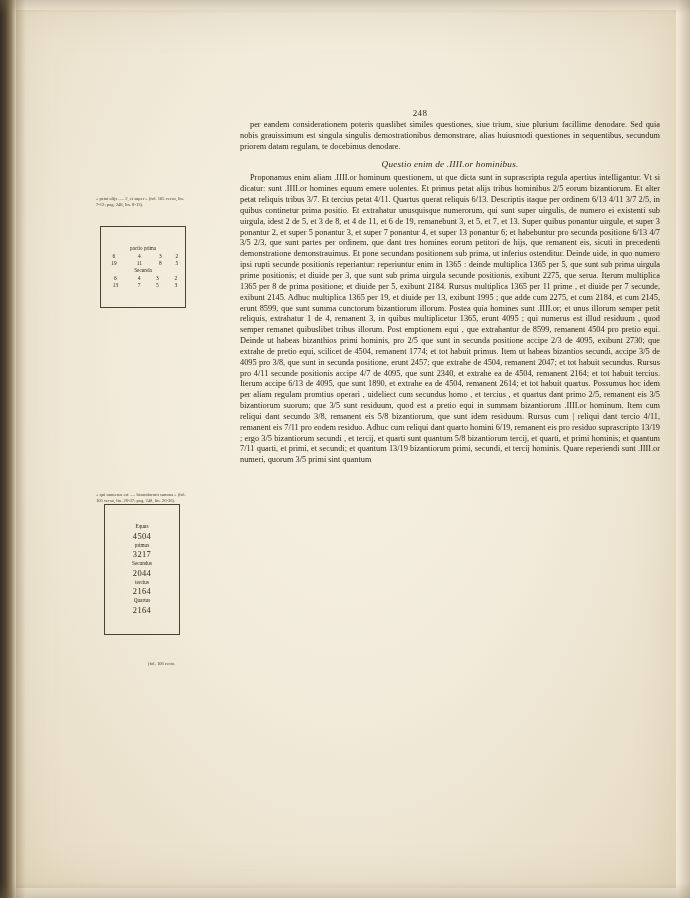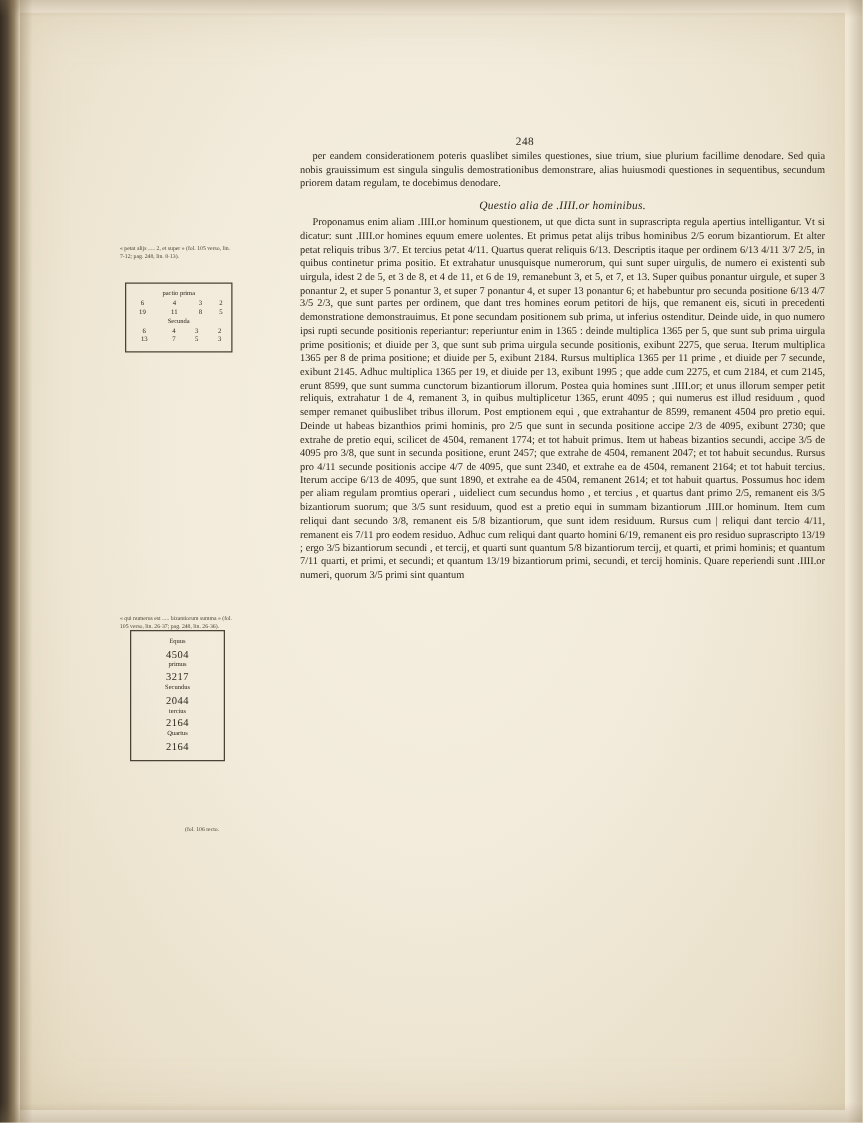--- a/index.html
+++ b/index.html
@@ -110,21 +110,21 @@
 
   
   .mbox {
     position: absolute;
     border: 0.7px solid #4a4234;
     background: rgba(255,255,255,0.04);
     color: #2b261d;
     font-size: 5.4px;
     line-height: 7px;
     text-align: center;
-    padding: 5px 0;
+    padding: 18px 0;
   }
   #box1 { left: 100px; top: 226px; width: 84px; }
   #box2 { left: 104px; top: 504px; width: 74px; }
   .mbox table { border-collapse: collapse; width: 100%; }
   .mbox td { padding: 0 1px; font-size: 5.4px; }
   .mbox .cap { font-size: 5.2px; padding-bottom: 1px; }
   .bigrow { font-size: 8.4px; line-height: 11px; letter-spacing: 0.4px; }
   .lblrow { font-size: 5.2px; line-height: 7.5px; }
 </style>
 </head>
@@ -189,16 +189,16 @@
     <div class="lblrow">Secundus</div>
     <div class="bigrow">2044</div>
     <div class="lblrow">tercius</div>
     <div class="bigrow">2164</div>
     <div class="lblrow">Quartus</div>
     <div class="bigrow">2164</div>
   </div>
 
   <div id="textcol">
     <p>per eandem considerationem poteris quaslibet similes questiones, siue trium, siue plurium facillime denodare. Sed quia nobis grauissimum est singula singulis demostrationibus demonstrare, alias huiusmodi questiones in sequentibus, secundum priorem datam regulam, te docebimus denodare.</p>
-    <p class="headline">Questio alia de .IIII.or hominibus.</p>
+    <p class="headline">Questio enim de .IIII.or hominibus.</p>
     <p>Proponamus enim aliam .IIII.or hominum questionem, ut que dicta sunt in suprascripta regula apertius intelligantur. Vt si dicatur: sunt .IIII.or homines equum emere uolentes. Et primus petat alijs tribus hominibus 2/5 eorum bizantiorum. Et alter petat reliquis tribus 3/7. Et tercius petat 4/11. Quartus querat reliquis 6/13. Descriptis itaque per ordinem 6/13 4/11 3/7 2/5, in quibus continetur prima positio. Et extrahatur unusquisque numerorum, qui sunt super uirgulis, de numero ei existenti sub uirgula, idest 2 de 5, et 3 de 8, et 4 de 11, et 6 de 19, remanebunt 3, et 5, et 7, et 13. Super quibus ponantur uirgule, et super 3 ponantur 2, et super 5 ponantur 3, et super 7 ponantur 4, et super 13 ponantur 6; et habebuntur pro secunda positione 6/13 4/7 3/5 2/3, que sunt partes per ordinem, que dant tres homines eorum petitori de hijs, que remanent eis, sicuti in precedenti demonstratione demonstrauimus. Et pone secundam positionem sub prima, ut inferius ostenditur. Deinde uide, in quo numero ipsi rupti secunde positionis reperiantur: reperiuntur enim in 1365 : deinde multiplica 1365 per 5, que sunt sub prima uirgula prime positionis; et diuide per 3, que sunt sub prima uirgula secunde positionis, exibunt 2275, que serua. Iterum multiplica 1365 per 8 de prima positione; et diuide per 5, exibunt 2184. Rursus multiplica 1365 per 11 prime , et diuide per 7 secunde, exibunt 2145. Adhuc multiplica 1365 per 19, et diuide per 13, exibunt 1995 ; que adde cum 2275, et cum 2184, et cum 2145, erunt 8599, que sunt summa cunctorum bizantiorum illorum. Postea quia homines sunt .IIII.or; et unus illorum semper petit reliquis, extrahatur 1 de 4, remanent 3, in quibus multiplicetur 1365, erunt 4095 ; qui numerus est illud residuum , quod semper remanet quibuslibet tribus illorum. Post emptionem equi , que extrahantur de 8599, remanent 4504 pro pretio equi. Deinde ut habeas bizanthios primi hominis, pro 2/5 que sunt in secunda positione accipe 2/3 de 4095, exibunt 2730; que extrahe de pretio equi, scilicet de 4504, remanent 1774; et tot habuit primus. Item ut habeas bizantios secundi, accipe 3/5 de 4095 pro 3/8, que sunt in secunda positione, erunt 2457; que extrahe de 4504, remanent 2047; et tot habuit secundus. Rursus pro 4/11 secunde positionis accipe 4/7 de 4095, que sunt 2340, et extrahe ea de 4504, remanent 2164; et tot habuit tercius. Iterum accipe 6/13 de 4095, que sunt 1890, et extrahe ea de 4504, remanent 2614; et tot habuit quartus. Possumus hoc idem per aliam regulam promtius operari , uideliect cum secundus homo , et tercius , et quartus dant primo 2/5, remanent eis 3/5 bizantiorum suorum; que 3/5 sunt residuum, quod est a pretio equi in summam bizantiorum .IIII.or hominum. Item cum reliqui dant secundo 3/8, remanent eis 5/8 bizantiorum, que sunt idem residuum. Rursus cum | reliqui dant tercio 4/11, remanent eis 7/11 pro eodem residuo. Adhuc cum reliqui dant quarto homini 6/19, remanent eis pro residuo suprascripto 13/19 ; ergo 3/5 bizantiorum secundi , et tercij, et quarti sunt quantum 5/8 bizantiorum tercij, et quarti, et primi hominis; et quantum 7/11 quarti, et primi, et secundi; et quantum 13/19 bizantiorum primi, secundi, et tercij hominis. Quare reperiendi sunt .IIII.or numeri, quorum 3/5 primi sint quantum</p>
   </div>
 </div>
 
 </body></html>

